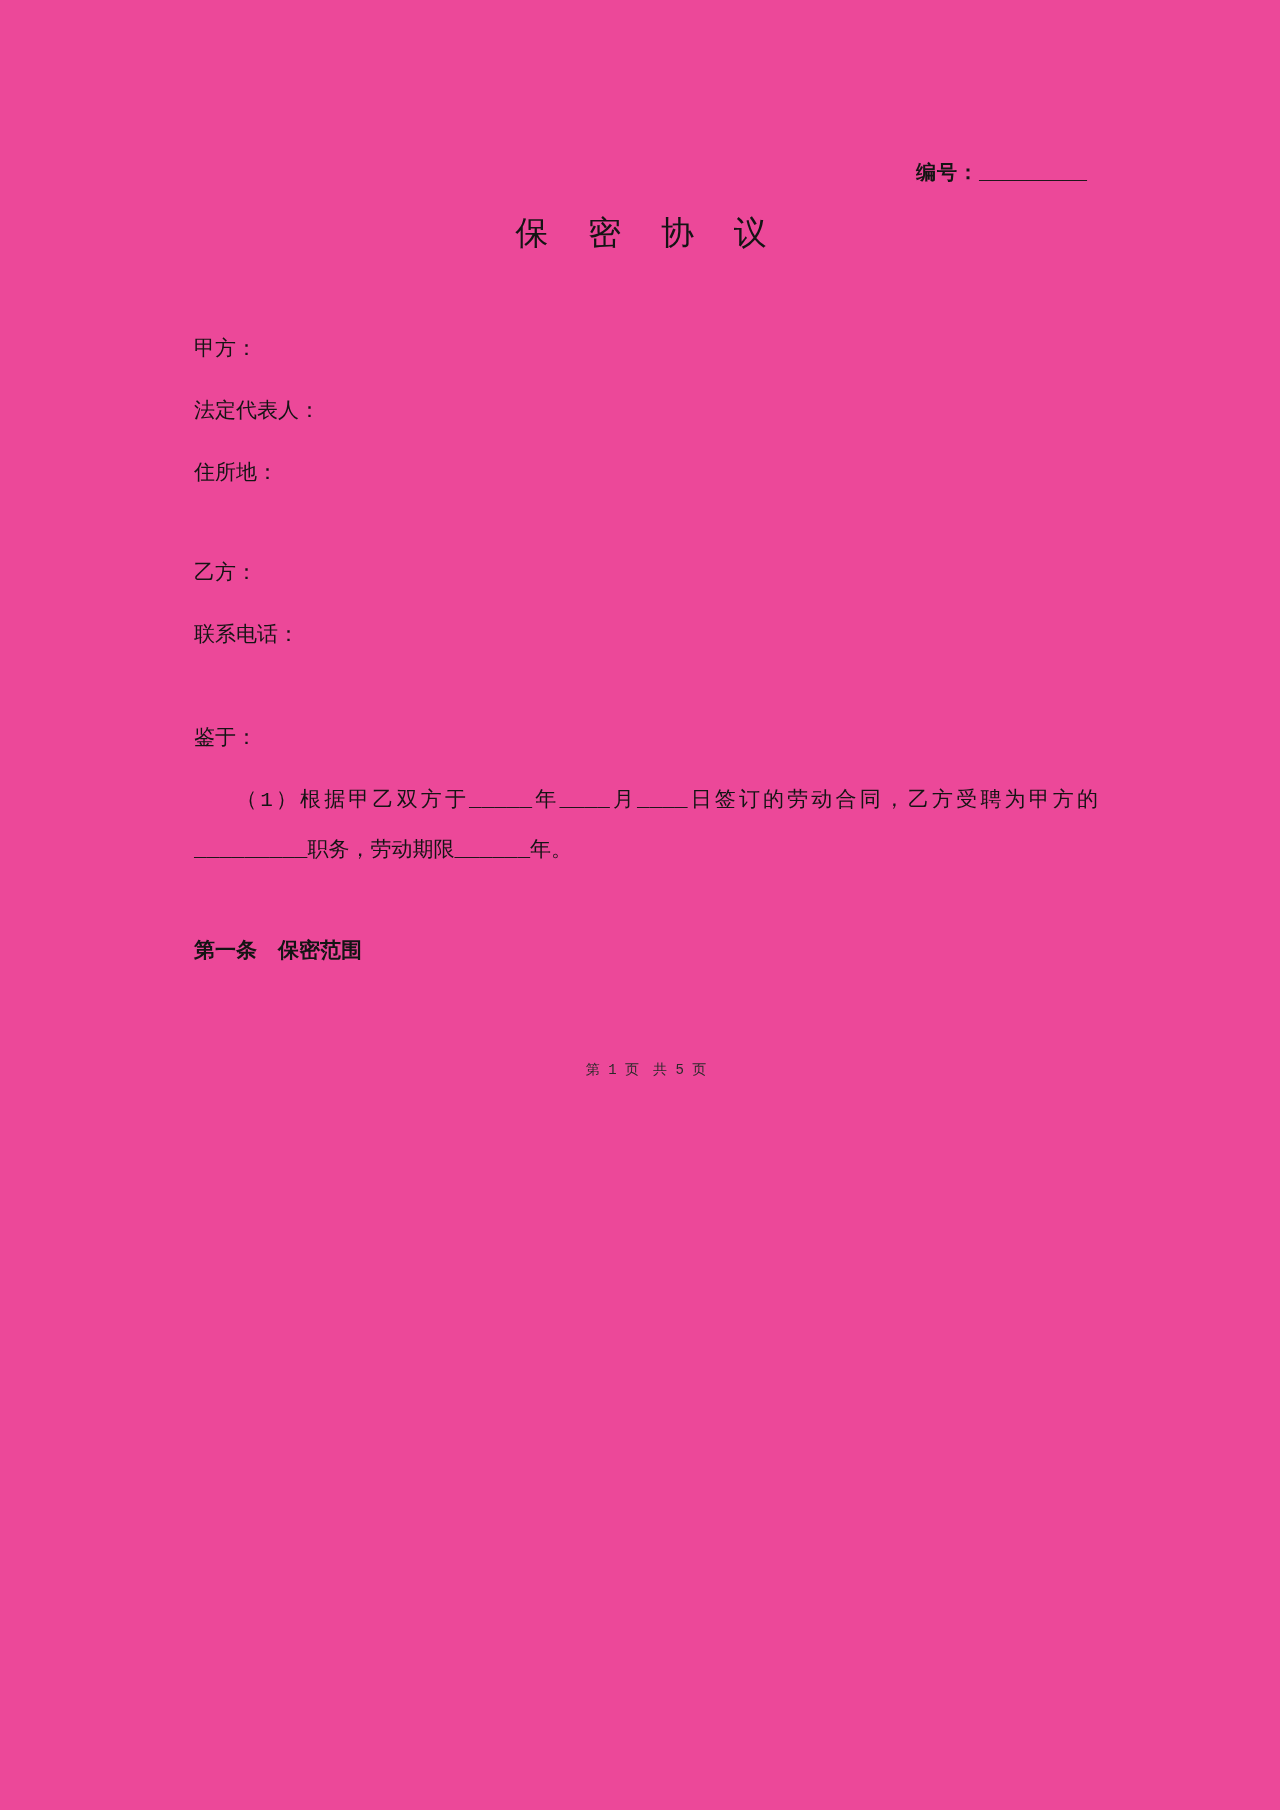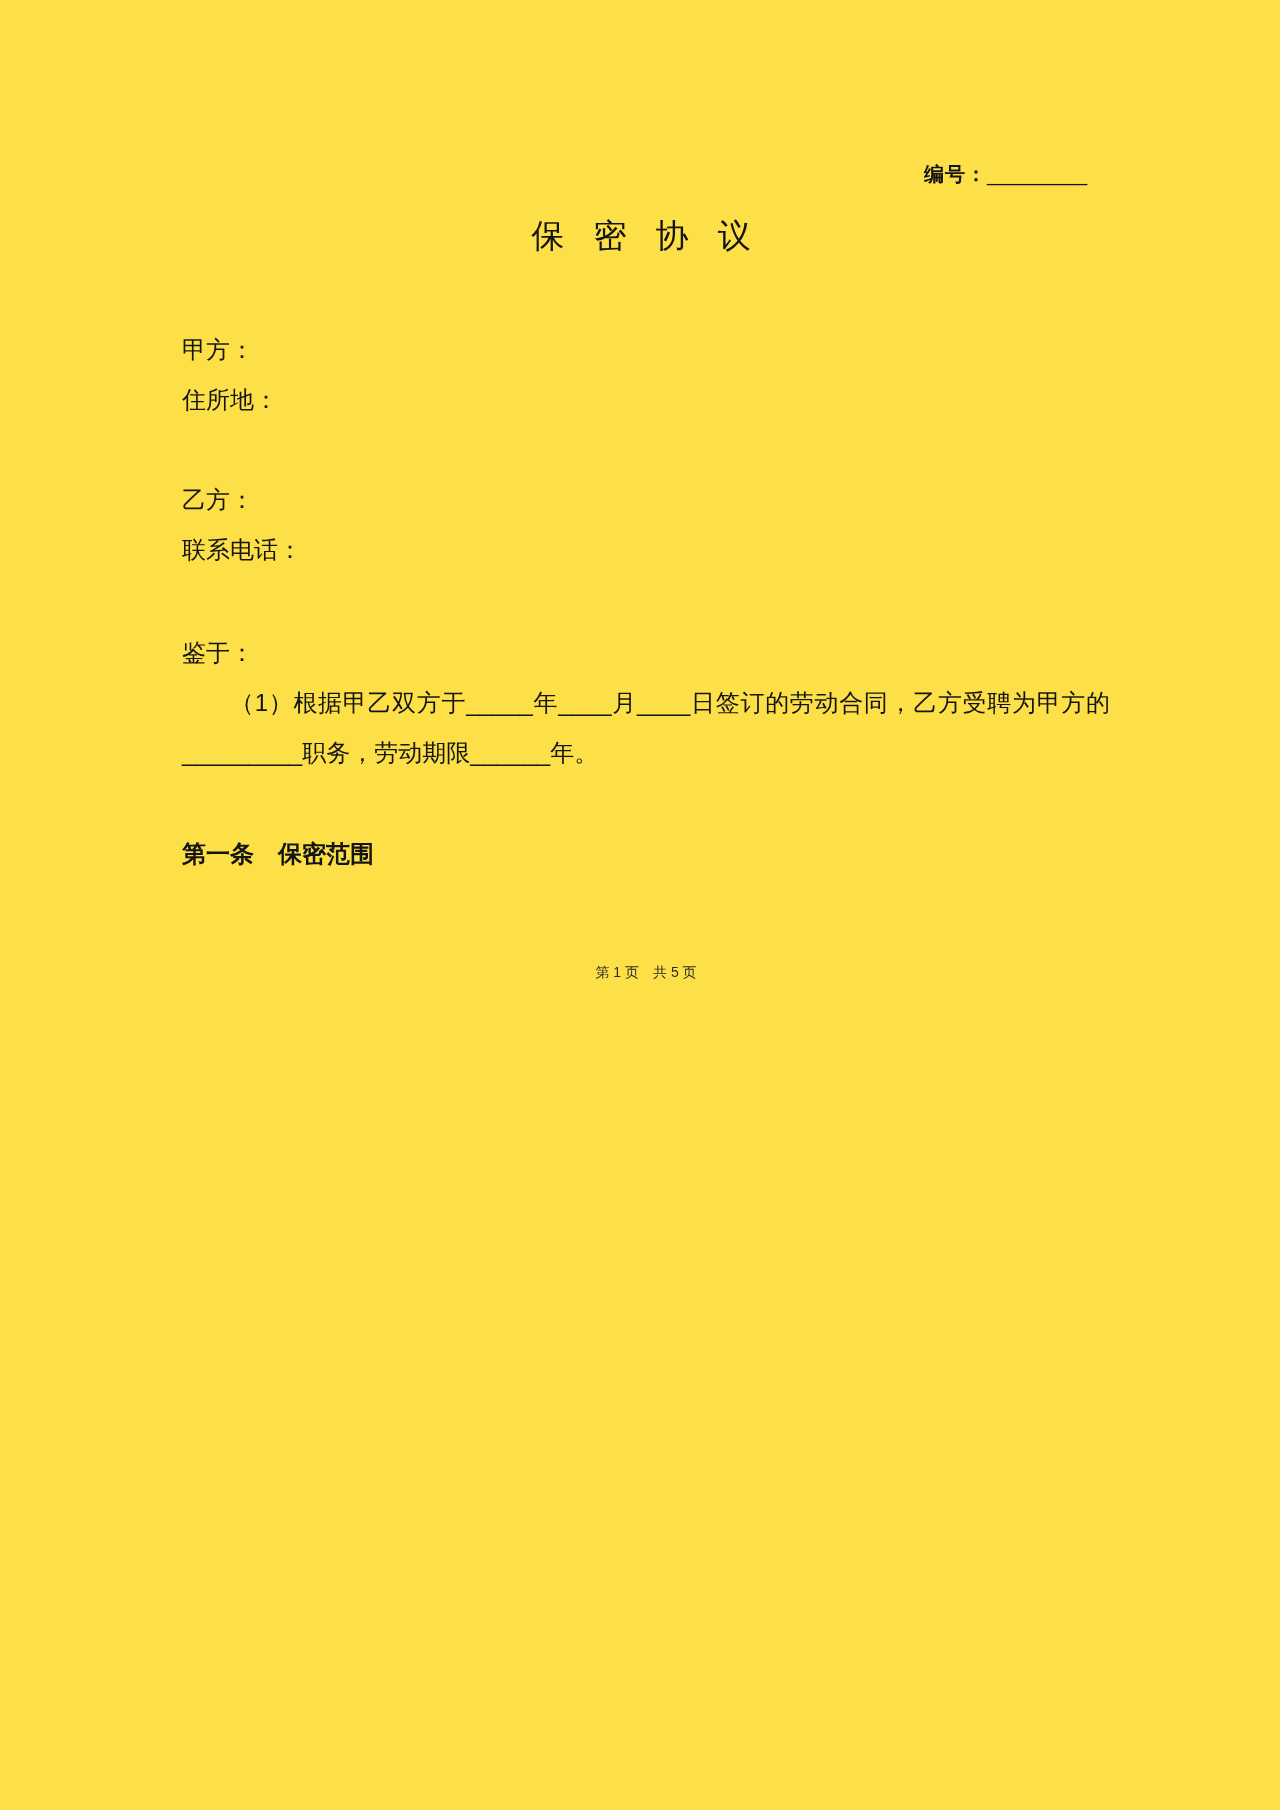--- a/index.html
+++ b/index.html
@@ -5,24 +5,24 @@
   html, body {
     margin: 0;
     padding: 0;
     background: #ffffff;
   }
   .page {
     position: relative;
     width: 1280px;
     height: 1810px;
     margin: 0 auto;
-    background: #fde047;
+    background: #ec4899;
     box-sizing: border-box;
     padding: 158px 170px 15px 182px;
-    font-family: Liberation Sans, sans-serif;
+    font-family: Liberation Mono, monospace;
     color: #141414;
     overflow: hidden;
   }
   .doc-number {
     text-align: right;
     padding-right: 23px;
     font-size: 20px;
     line-height: 32px;
     font-weight: bold;
     letter-spacing: 1px;
@@ -33,22 +33,22 @@
   }
   .doc-title {
     margin-top: 22px;
     text-align: center;
     font-size: 33px;
     line-height: 48px;
     letter-spacing: 10px;
     font-weight: normal;
   }
   .body-text p {
-    margin: 0;
-    font-size: 24px;
+    margin: 12px;
+    font-size: 21px;
     line-height: 50px;
     text-align: justify;
   }
   .party-a { margin-top: 65px; }
   .party-b { margin-top: 50px; }
   .whereas { margin-top: 53px; }
   .article { margin-top: 51px; }
   .indent { text-indent: 2em; }
   .article-heading { font-weight: bold; }
   .doc-footer {
@@ -65,20 +65,21 @@
 <div class="page">
 
   <div class="doc-number"><span>编号：</span><span class="blank">_________</span></div>
 
   <div class="doc-title">保 密 协 议</div>
 
   <div class="body-text">
 
     <div class="party-a">
       <p>甲方：</p>
+      <p>法定代表人：</p>
       <p>住所地：</p>
     </div>
 
     <div class="party-b">
       <p>乙方：</p>
       <p>联系电话：</p>
     </div>
 
     <div class="whereas">
       <p>鉴于：</p>

